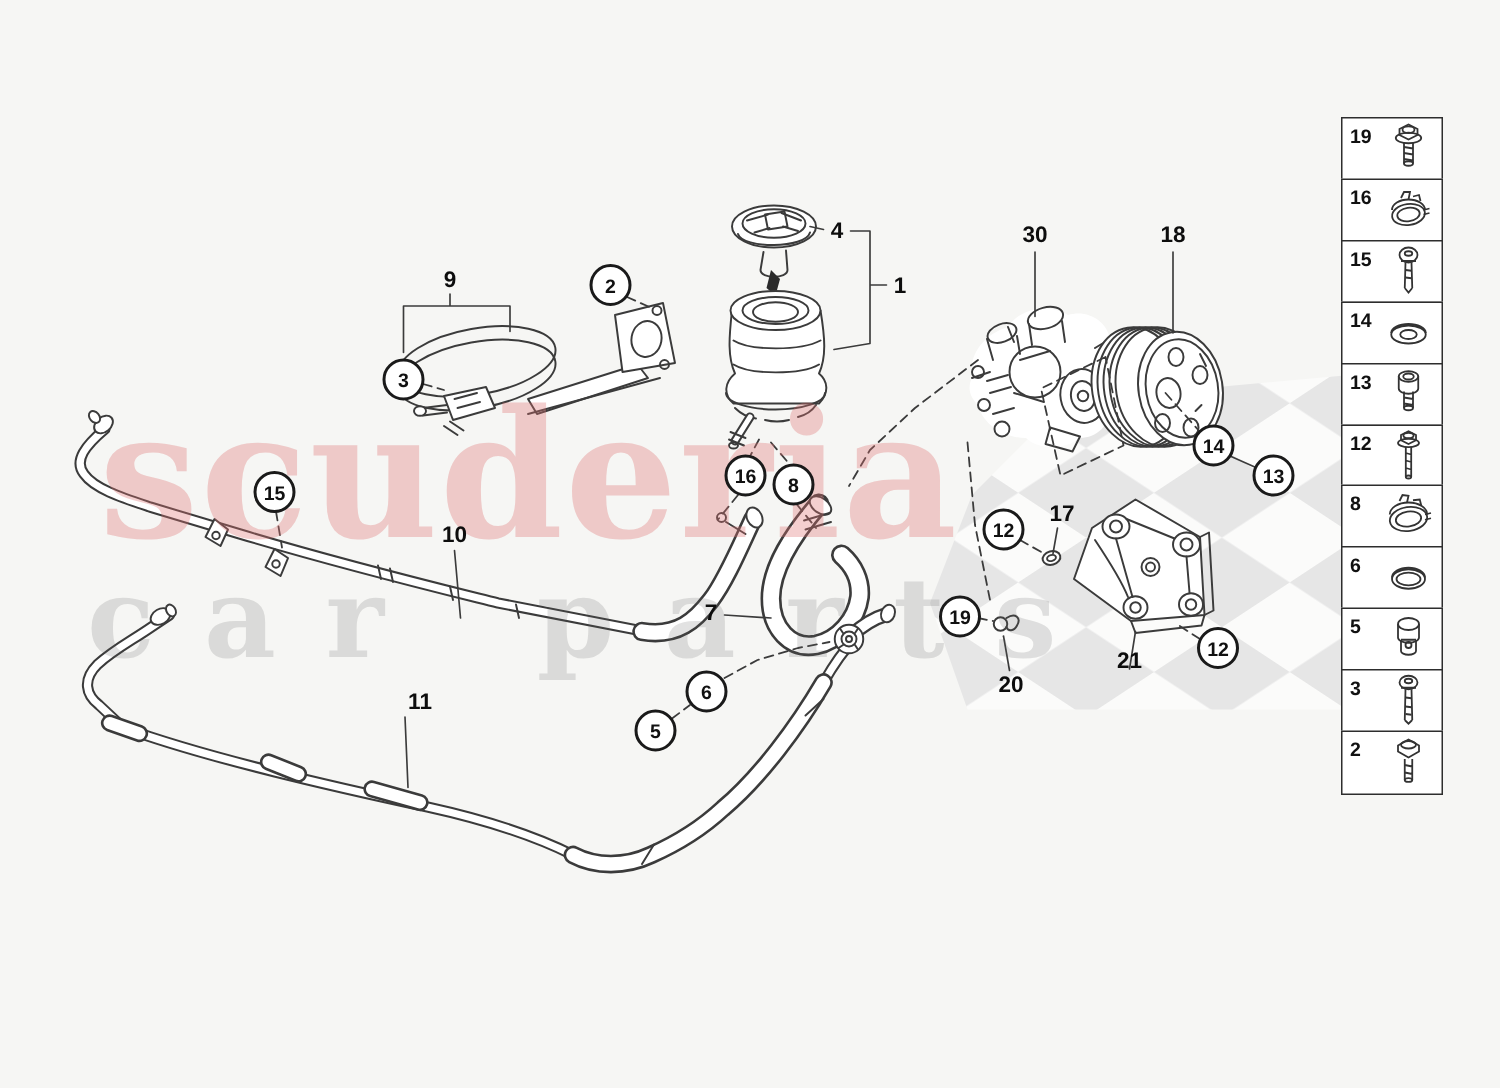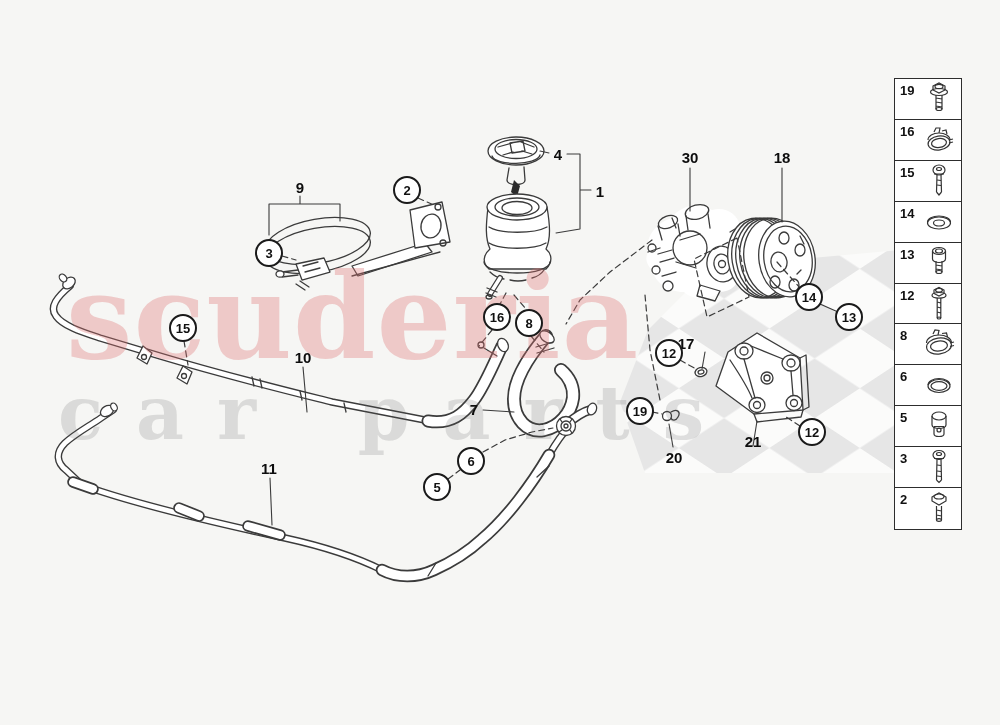--- a/index.html
+++ b/index.html
@@ -221,22 +221,22 @@
 <div class="wm1">scuderia</div>
 <div class="wm2">car parts</div>
 
 <div class="lbl" style="left:300px;top:187px">9</div>
 <div class="lbl" style="left:558px;top:154px">4</div>
 <div class="lbl" style="left:600px;top:191px">1</div>
 <div class="lbl" style="left:690px;top:157px">30</div>
 <div class="lbl" style="left:782px;top:157px">18</div>
 <div class="lbl" style="left:303px;top:357px">10</div>
 <div class="lbl" style="left:474px;top:409px">7</div>
-<div class="lbl" style="left:686px;top:343px">17</div>
-<div class="lbl" style="left:269px;top:468px">11</div>
+<div class="lbl" style="left:708px;top:343px">17</div>
+<div class="lbl" style="left:280px;top:468px">11</div>
 <div class="lbl" style="left:674px;top:457px">20</div>
 <div class="lbl" style="left:753px;top:441px">21</div>
 
 <div class="badge" style="left:407px;top:190px">2</div>
 <div class="badge" style="left:269px;top:253px">3</div>
 <div class="badge" style="left:183px;top:328px">15</div>
 <div class="badge" style="left:497px;top:317px">16</div>
 <div class="badge" style="left:529px;top:323px">8</div>
 <div class="badge" style="left:437px;top:487px">5</div>
 <div class="badge" style="left:471px;top:461px">6</div>

